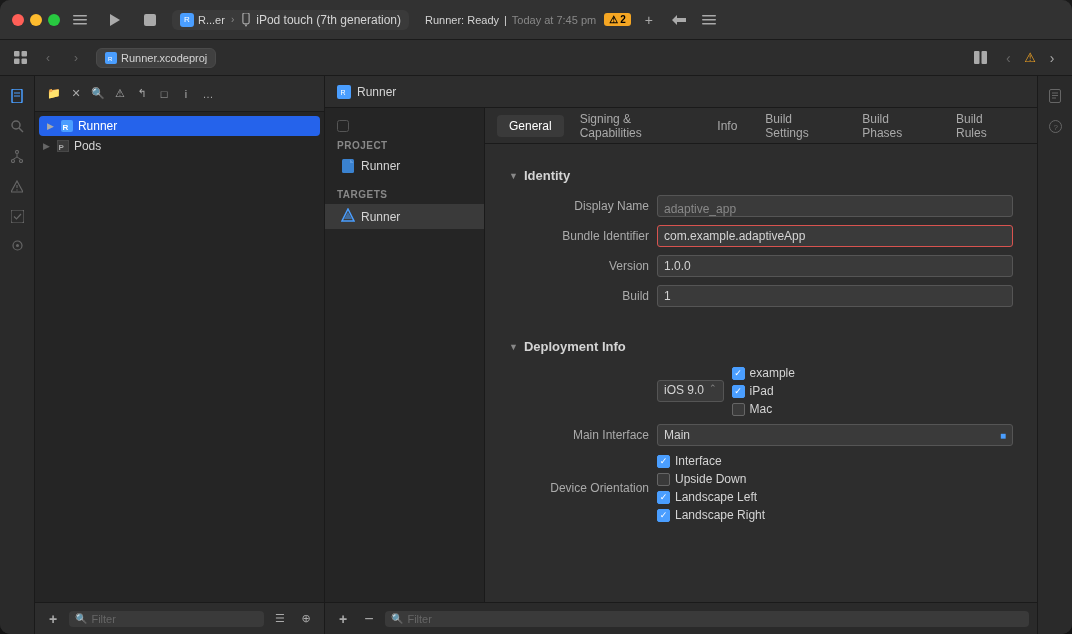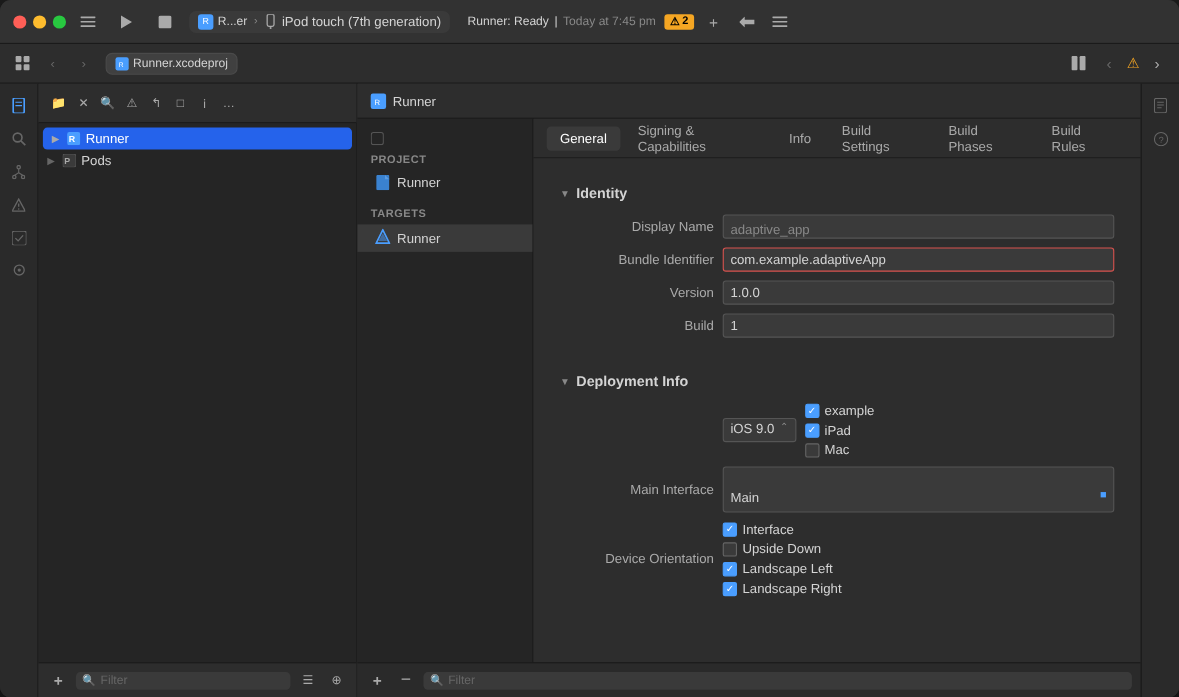--- a/index.html
+++ b/index.html
@@ -415,24 +415,25 @@
     }
     .checkmark { color: white; font-size: 9px; }
     .interface-row {
       display: flex;
       align-items: center;
       gap: 8px;
       margin-bottom: 8px;
     }
     .interface-select {
       display: flex;
+      align-items: center;
       background: #3a3a3a;
       border: 1px solid #555;
       border-radius: 3px;
-      padding: 20px 6px;
+      padding: 10px 6px;
       font-size: 12px;
       cursor: pointer;
       color: #d4d4d4;
       height: 22px;
       flex: 1;
       max-width: 380px;
       justify-content: space-between;
     }
     .select-arrow { color: #4a9eff; font-size: 10px; }
     .nav-bar-left {

